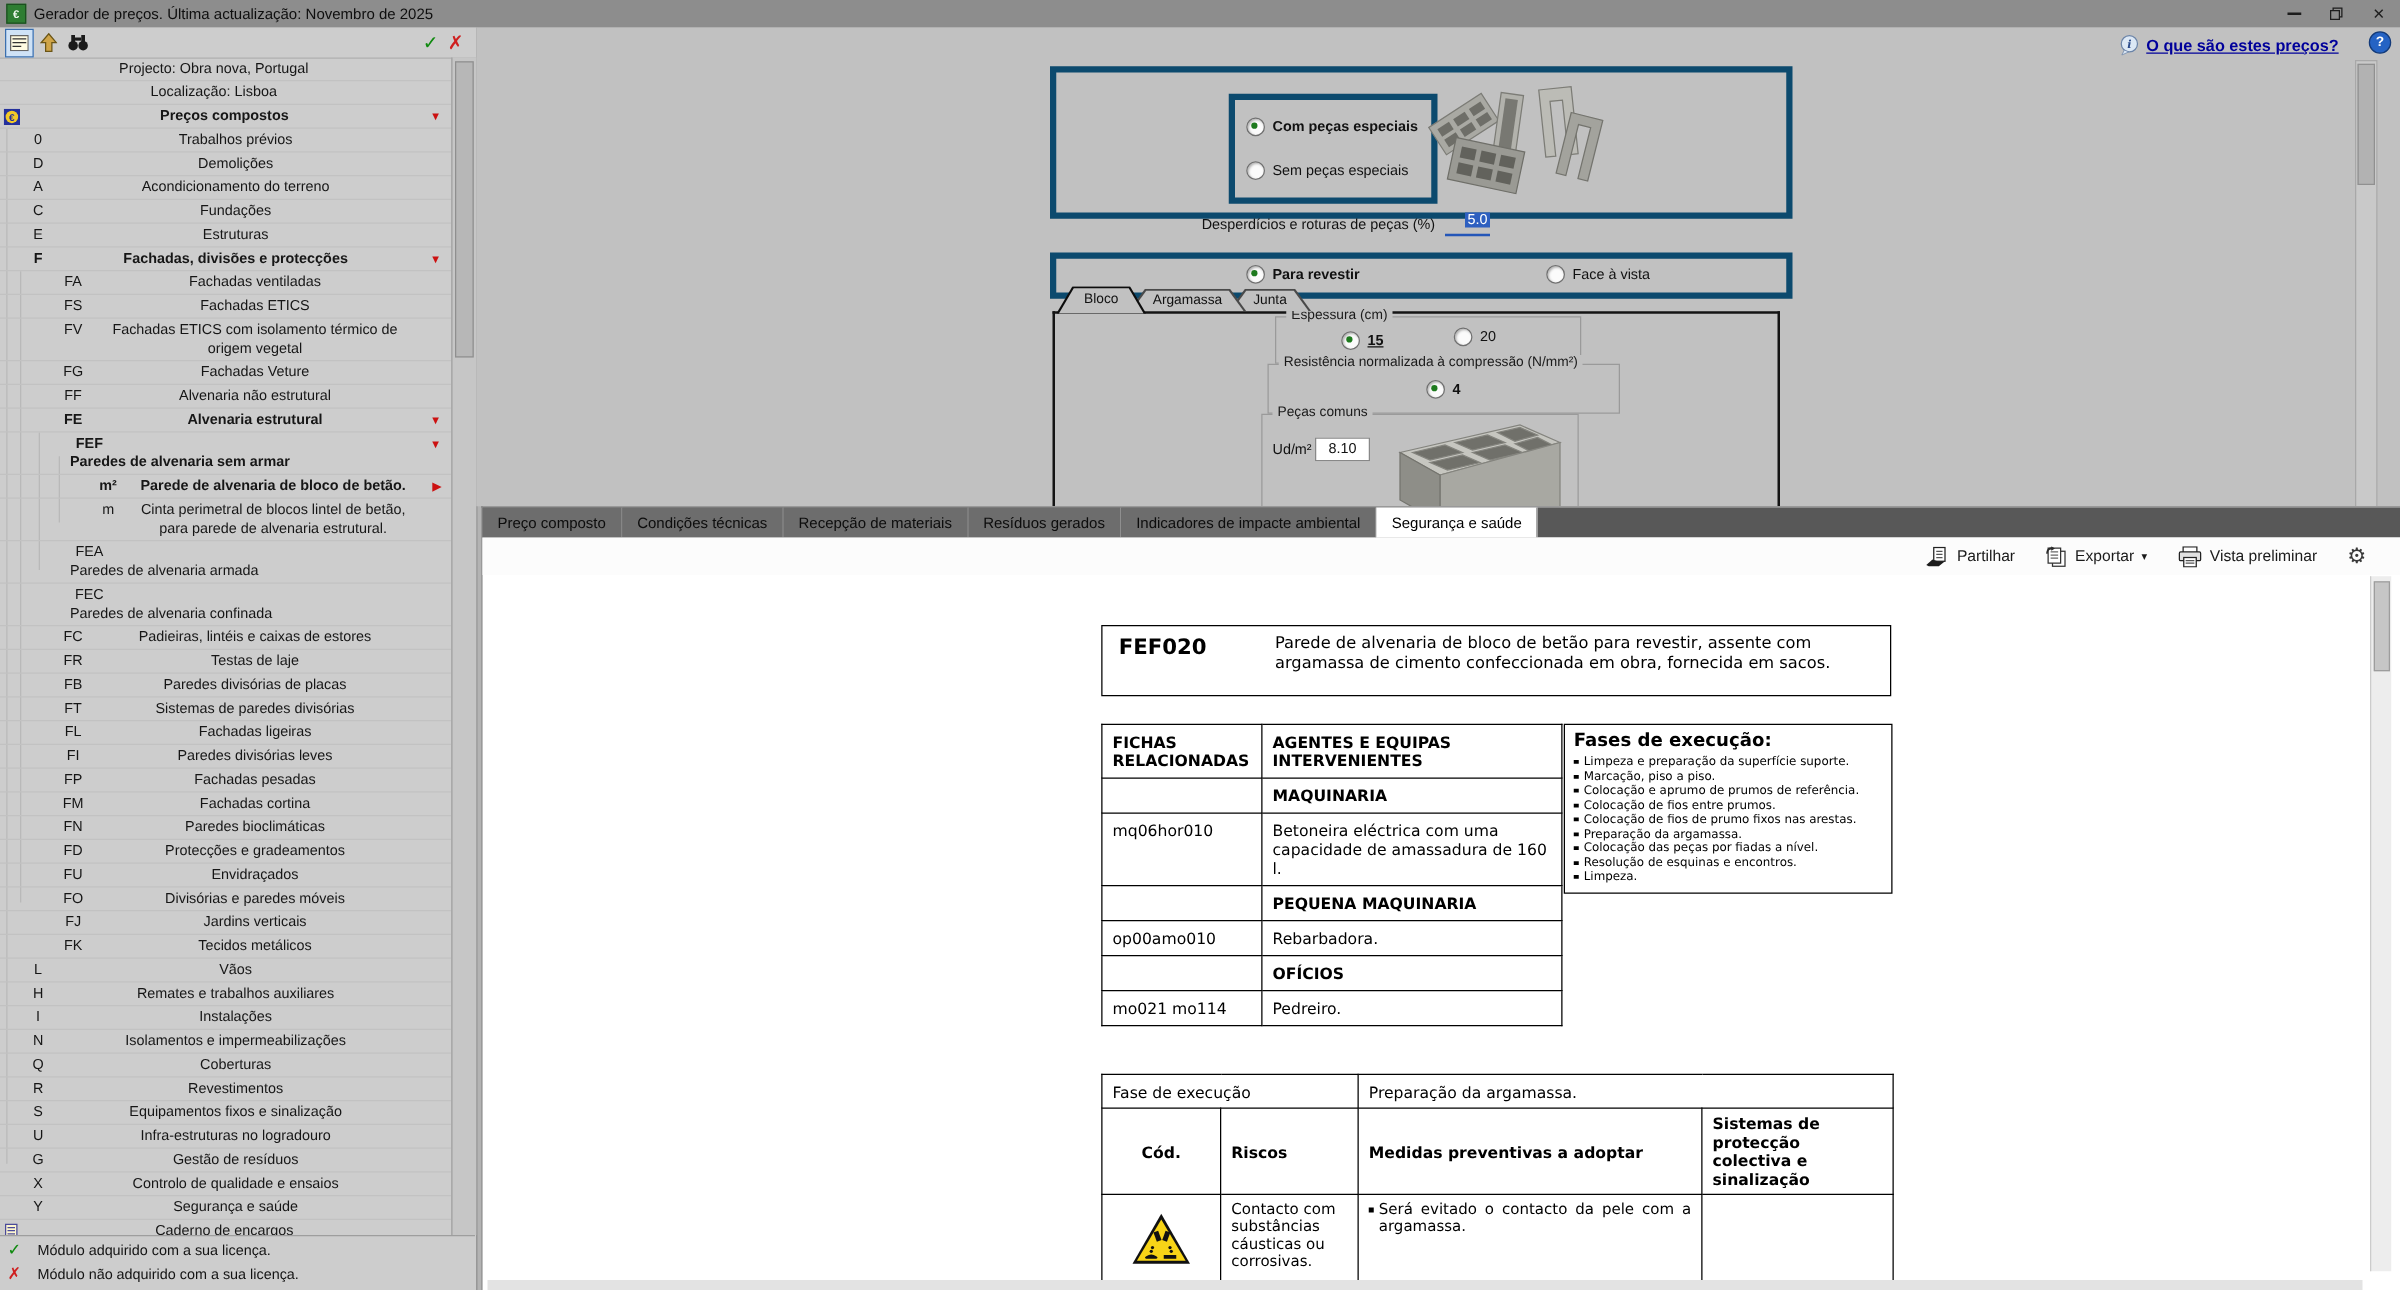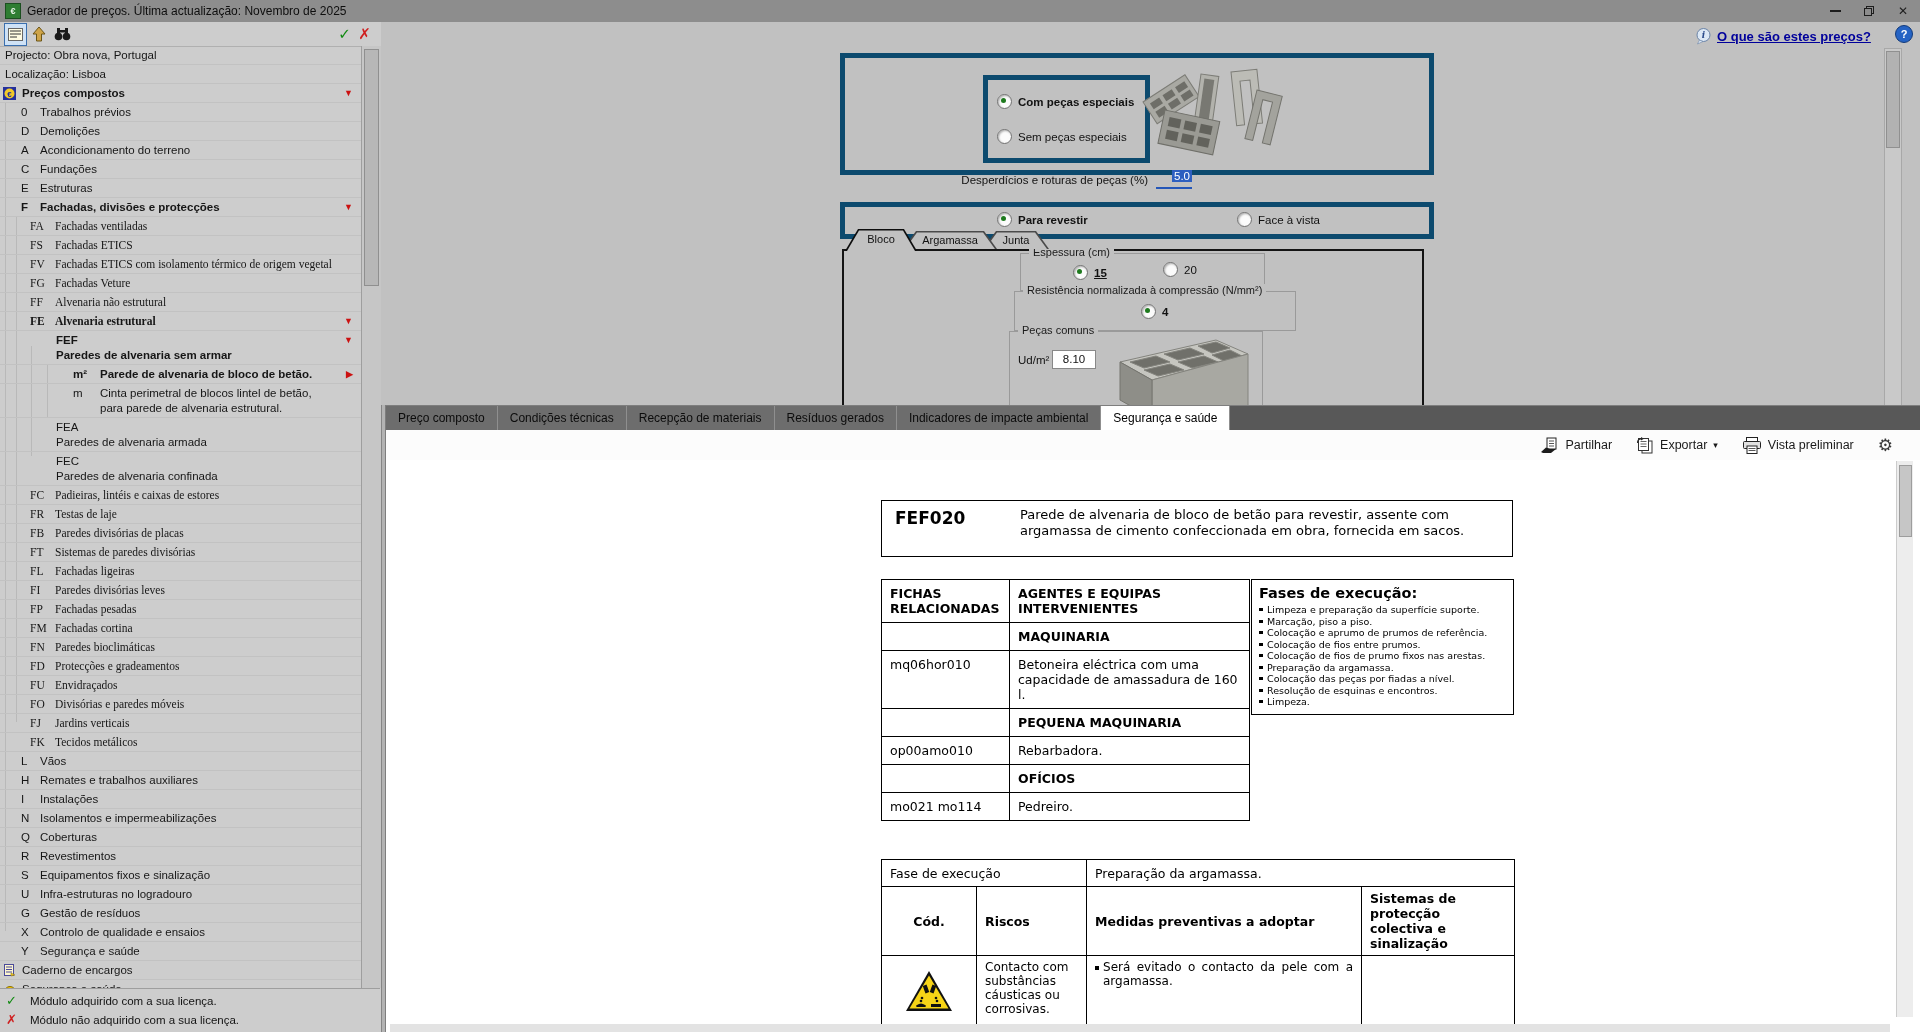--- a/index.html
+++ b/index.html
@@ -16,30 +16,30 @@
   .winbtn{width:34px;height:22px;display:flex;align-items:center;justify-content:center;color:#1d1d1d;font-size:12px;}
   .minbar{width:11px;border-top:2px solid #1d1d1d;display:inline-block;}
 
   
   .sidebar{position:absolute;left:0;top:22px;width:381px;height:1010px;background:#cdcdcd;border-right:1px solid #858585;}
   .stoolbar{position:absolute;left:0;top:0;width:100%;height:24px;border-bottom:1px solid #b0b0b0;}
   .ticonbtn{position:absolute;top:1px;width:21px;height:21px;display:flex;align-items:center;justify-content:center;}
   .ticonbtn.sel{background:#cfe2f6;border:1px solid #3b6fae;}
   .chkglyph{font-size:15px;font-weight:bold;font-family:"DejaVu Sans",sans-serif;}
 
-  .treewrap{position:absolute;left:0;top:24px;width:361px;height:942px;overflow:hidden;}
+  .treewrap{position:absolute;left:0;top:24px;width:361px;height:942px;overflow:hidden;text-align:center;}
   .guide{position:absolute;width:1px;background:#b9b9b9;}
   .trow{position:relative;display:flex;align-items:flex-start;padding:2px 0 1px 0;line-height:15px;
         border-bottom:1px solid #c2c2c2;font-size:11.5px;color:#161616;}
   .trow .tlabel{flex:1;padding-right:24px;}
   .trow.b{font-weight:bold;}
   .trow.proj{padding-left:5px;}
   .trow.lvl0{padding-left:3px;}
   .trow.lvl1{padding-left:21px;}
-  .trow.lvl2{padding-left:30px;font-family:Liberation Serif, serif;}
+  .trow.lvl2{padding-left:46px;}
   .trow.lvl3{padding-left:56px;flex-direction:column;}
   .trow.lvl4{padding-left:73px;}
   .trow.lvlmem{padding-left:21px;}
   .tcode{flex:none;}
   .lvl1 .tcode{width:19px;}
   .lvl2 .tcode{width:25px;}
   .lvl3 .tcode{width:31px;}
   .lvl4 .tcode{width:27px;}
   .ticon{flex:none;width:16px;height:14px;margin-right:3px;display:inline-flex;align-items:center;}
   .tmark{position:absolute;right:8px;top:3px;color:#cc1111;font-size:9px;line-height:12px;}

